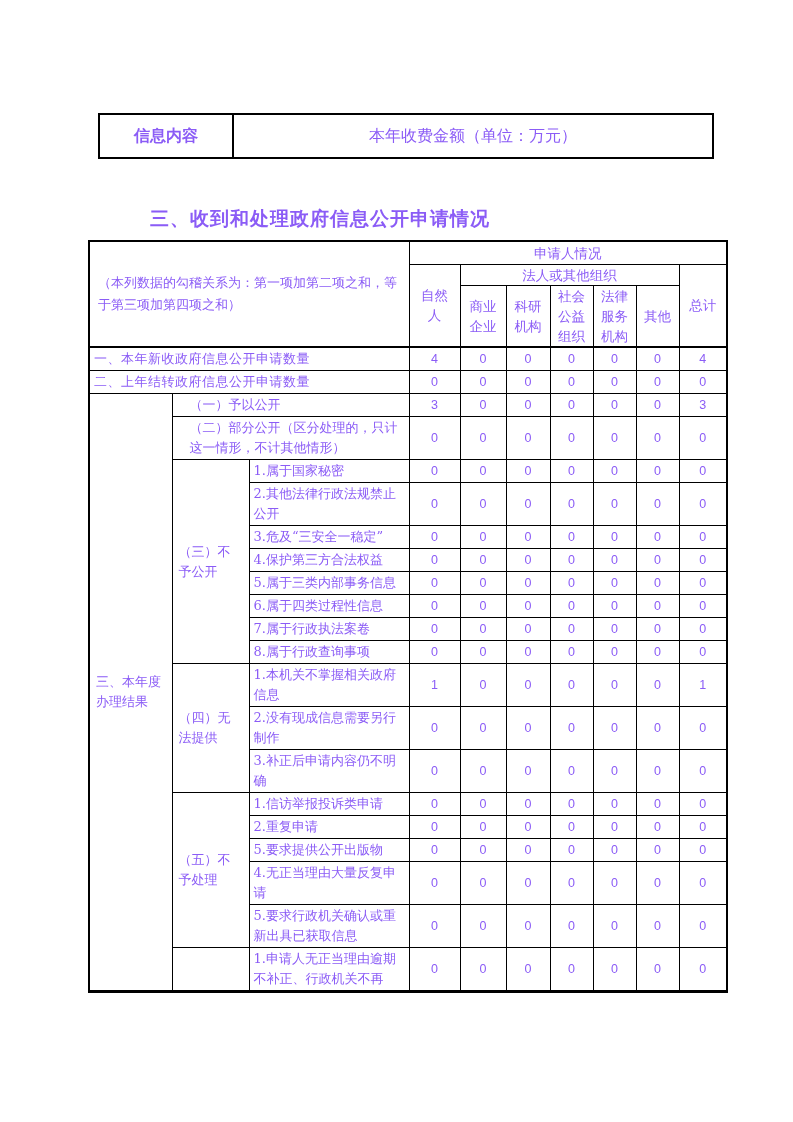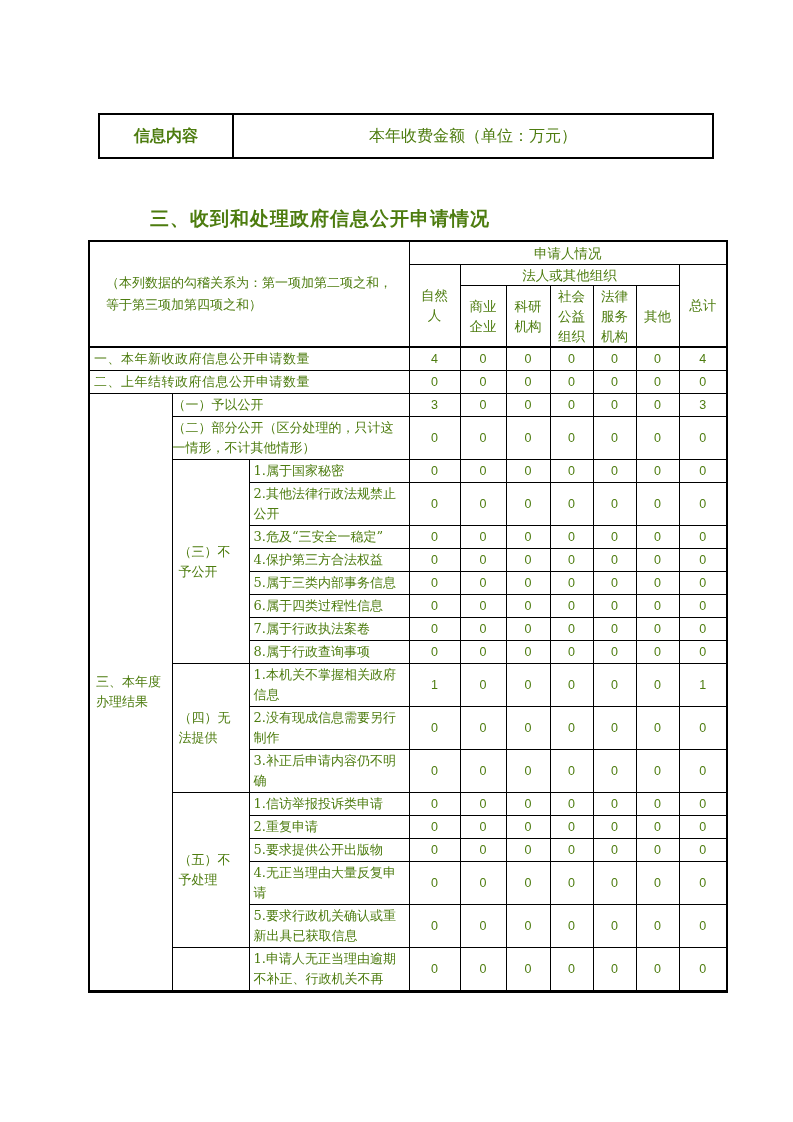--- a/index.html
+++ b/index.html
@@ -3,21 +3,21 @@
 <meta charset="utf-8">
 <style>
   * { box-sizing: border-box; margin: 0; padding: 0; }
   html, body { background: #ffffff; }
   .page {
     position: relative;
     width: 793px;
     height: 1122px;
     background: #ffffff;
     font-family: "DejaVu Serif", "Liberation Serif", serif;
-    color: #4d7c0f;
+    color: #8b5cf6;
     overflow: hidden;
   }
 
   
   .fee-table {
     position: absolute;
     left: 98px;
     top: 113px;
     width: 614px;
     border-collapse: collapse;
@@ -69,38 +69,38 @@
     padding: 0 5px;
     margin-top: 44px;
   }
   .main-table thead { border-bottom: 2px solid #000000; }
   .main-table .h-top { height: 23px; }
   .main-table .h-mid { height: 20px; }
   .main-table .h-leaf { height: 62px; }
   .main-table th.note-cell {
     text-align: left;
     font-size: 13px;
-    padding: 0 16px;
+    padding: 0 8px;
     line-height: 22px;
   }
   .main-table td.num {
     text-align: center;
     font-family: "Liberation Sans", sans-serif;
     font-size: 12.5px;
     height: 22px;
     padding: 1px 2px;
   }
   .main-table td.lbl {
     text-align: left;
     font-size: 13px;
     padding: 1px 4px;
     height: 22px;
   }
   .main-table td.lbl-top { letter-spacing: 0.5px; }
-  .main-table td.lbl-mid { padding-left: 0; }
+  .main-table td.lbl-mid { padding-left: 17px; }
   .main-table td.lv1, .main-table td.lv2 {
     text-align: left;
     font-size: 13px;
     padding: 1px 6px;
     vertical-align: middle;
   }
 </style>
 </head>
 <body>
 

